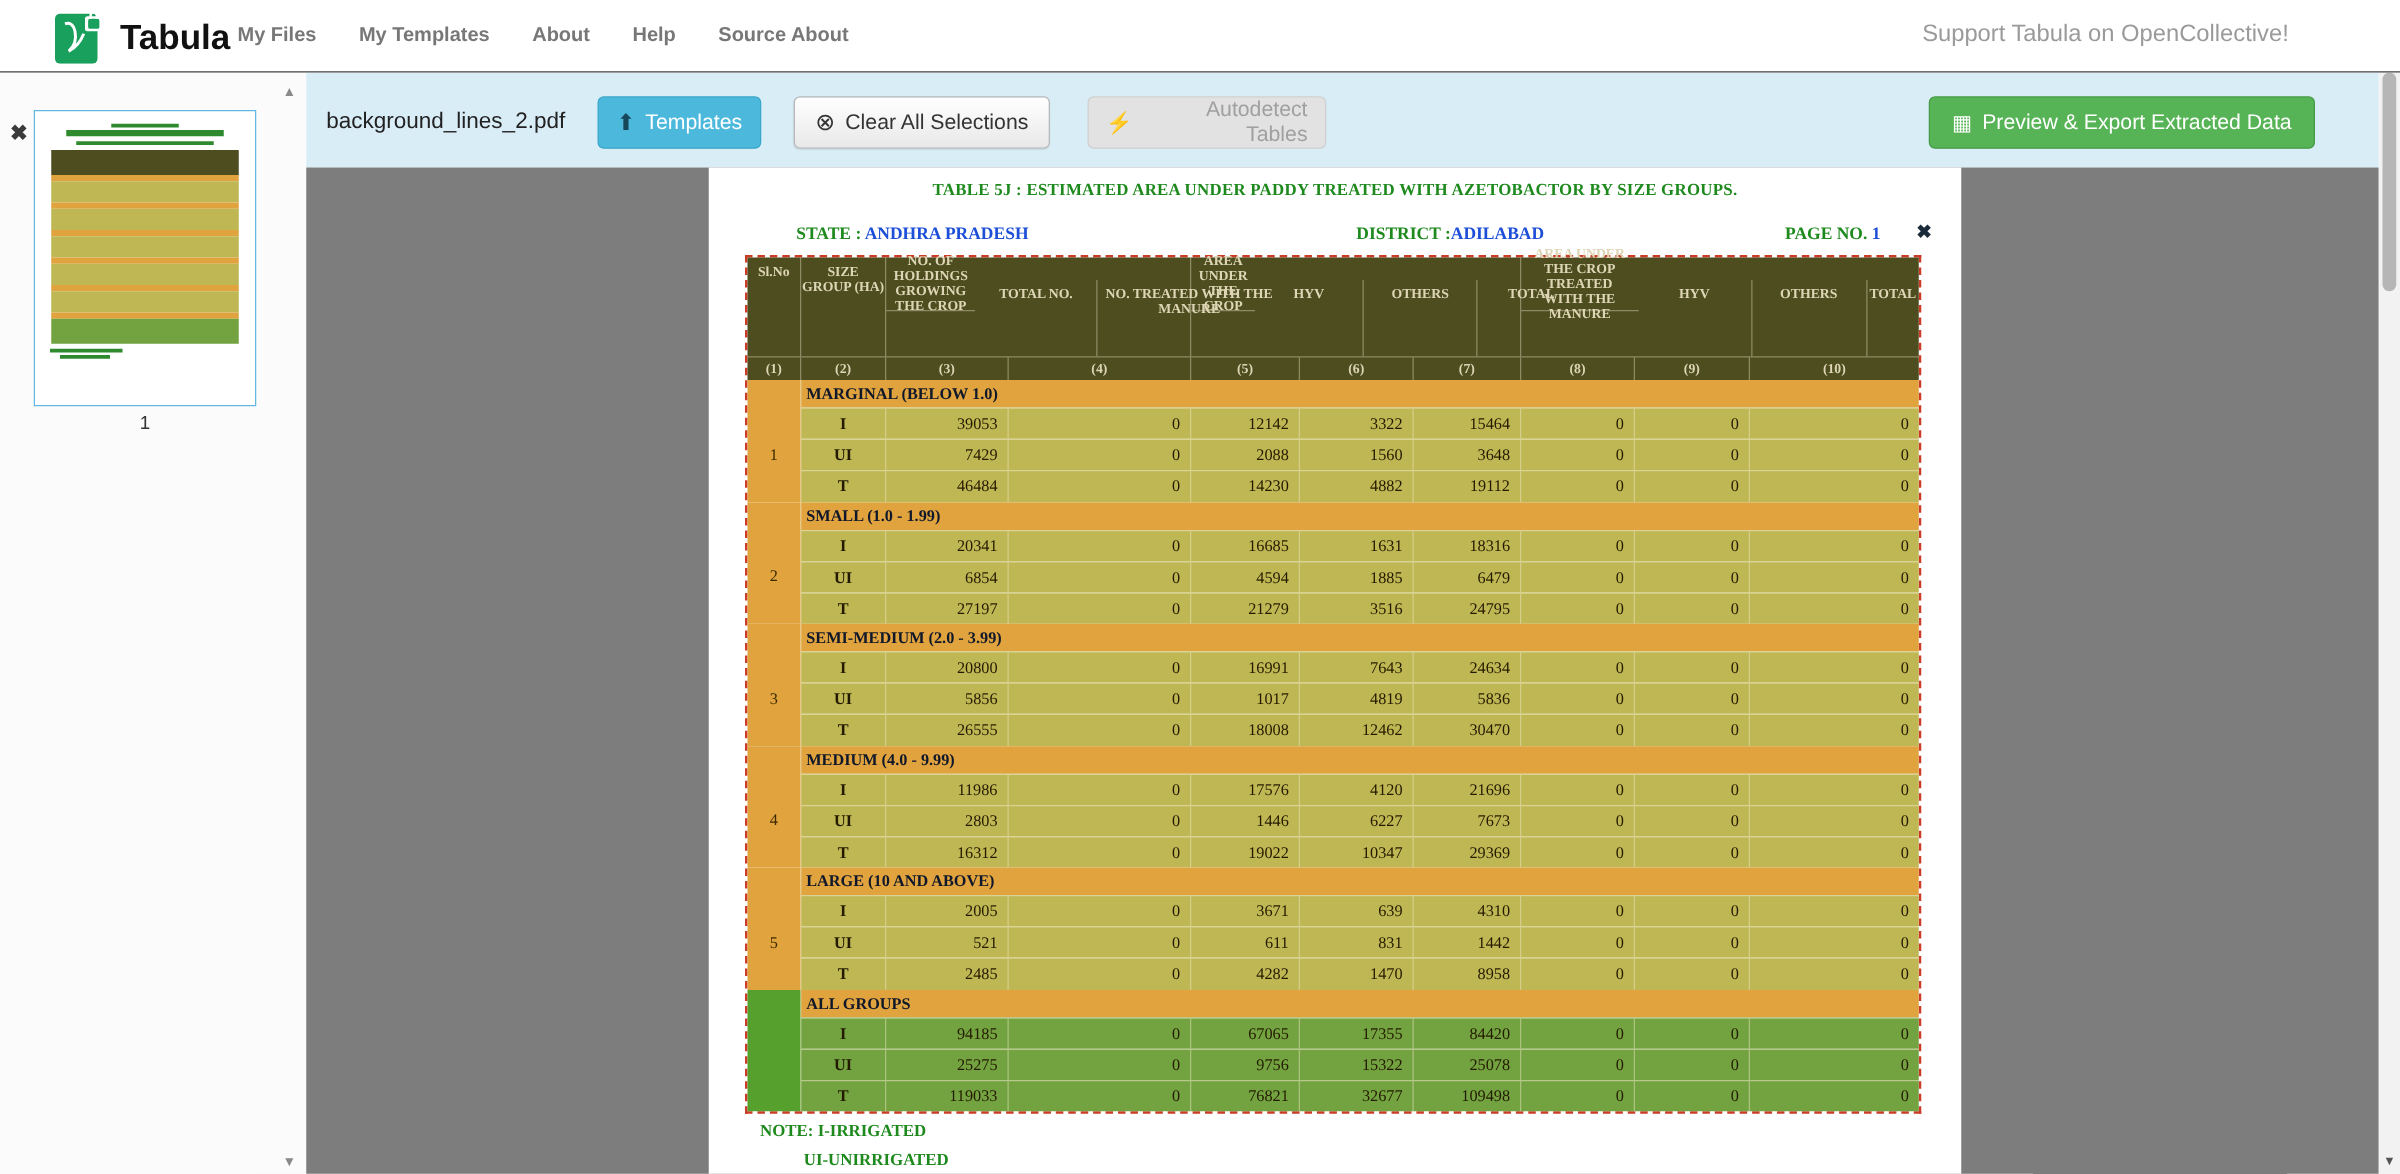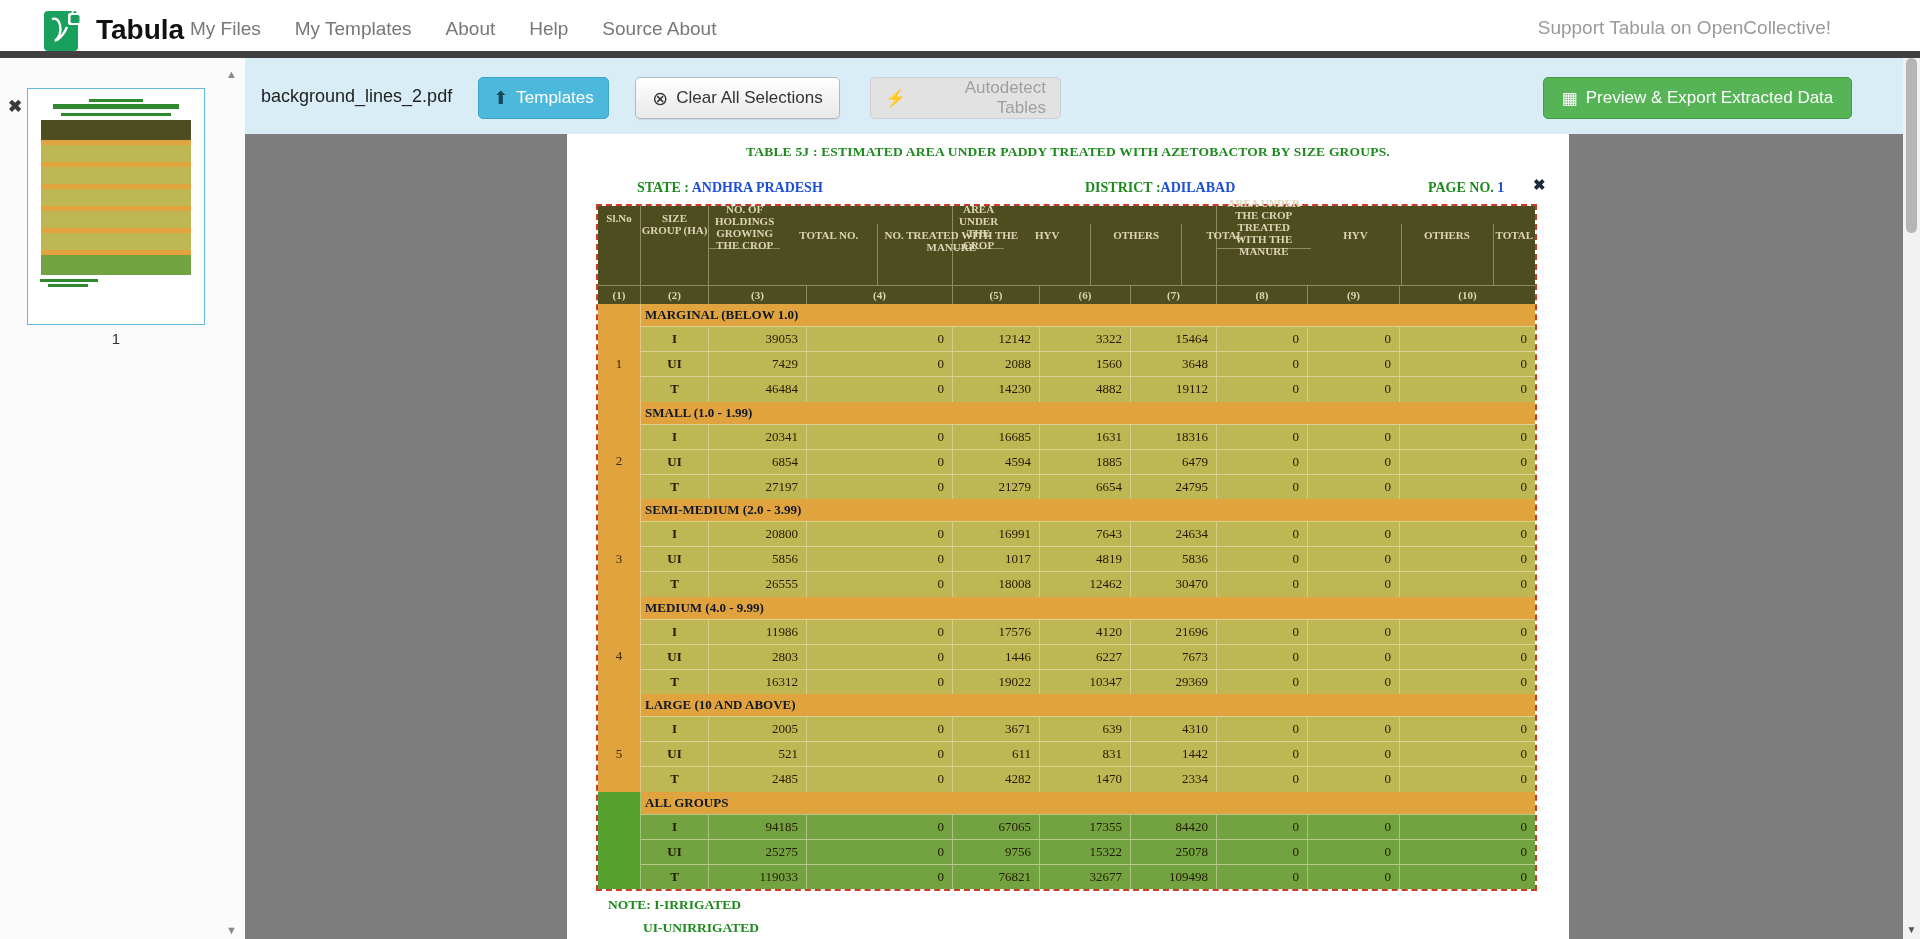--- a/index.html
+++ b/index.html
@@ -1,25 +1,25 @@
 <!DOCTYPE html>
 <html style="--navbar-bg: #ffffff; --toolbar-bg: #d9edf7; --accent-blue: #4cb9dc; --accent-green: #56b456; --canvas-gray: #7d7d7d; --table-header-olive: #4d4d20; --header-text-cream: #ddd5b4; --table-row-yellow: #bfb754; --table-band-amber: #e0a33e; --table-green-row: #73a340; --table-green-col: #56a12e; --selection-red: #cc3b28; --pdf-green-text: #1e8a1e; --logo-green: #18a05c;"><head>
 <meta charset="utf-8">
 <style>
   * { margin:0; padding:0; box-sizing:border-box; }
   html,body { width:1920px; height:939px; overflow:hidden; background:#fff;
               font-family:"Liberation Sans", sans-serif; }
 
   
   .navbar { position:absolute; left:0; top:0; width:1920px; height:58px;
-            background:var(--navbar-bg); border-bottom:7px solid #404040; z-index:30; }
+            background:var(--navbar-bg); border-bottom:1px solid #404040; z-index:30; }
   .logo { position:absolute; left:44px; top:7px; width:42px; height:44px; }
   .brand { position:absolute; left:96px; top:14px; font-size:28px; font-weight:bold; color:#111; }
   .navlinks { position:absolute; left:190px; top:0; height:58px; display:flex; gap:34px; align-items:center; }
-  .navlinks a { color:#777; font-size:19px; text-decoration:none; cursor:pointer; }
+  .navlinks a { color:#777; font-size:16px; text-decoration:none; cursor:pointer;font-weight:bold; }
   .support { position:absolute; right:89px; top:17px; color:#9a9a9a; font-size:19px; cursor:pointer; }
 
   
   .sidebar { position:absolute; left:0; top:58px; width:245px; height:881px; background:#fbfbfb; }
   .remove-x { position:absolute; left:8px; top:38px; font-size:17px; font-weight:bold; color:#3a3a3a; cursor:pointer; }
   .thumb { position:absolute; left:27px; top:30px; width:178px; height:237px;
            background:#fff; border:1px solid #62b8e0; cursor:pointer; }
   .thumb-inner { position:absolute; left:10px; top:8px; right:10px; bottom:8px; }
   .t-line { background:#2f8a2f; margin:2px auto; }
   .t-table { margin:4px auto 0; width:150px; }
@@ -313,21 +313,21 @@
                   <div class="cell num c7">6479</div>
                   <div class="cell num c8">0</div>
                   <div class="cell num c9">0</div>
                   <div class="cell num c10">0</div>
                 </div>
                 <div class="drow">
                   <div class="cell csize">T</div>
                   <div class="cell num c3">27197</div>
                   <div class="cell num c4">0</div>
                   <div class="cell num c5">21279</div>
-                  <div class="cell num c6">6654</div>
+                  <div class="cell num c6">3516</div>
                   <div class="cell num c7">24795</div>
                   <div class="cell num c8">0</div>
                   <div class="cell num c9">0</div>
                   <div class="cell num c10">0</div>
                 </div>
               </div>
             </div>
             <div class="grp">
               <div class="sl">3</div>
               <div class="grp-main">
@@ -431,21 +431,21 @@
                   <div class="cell num c8">0</div>
                   <div class="cell num c9">0</div>
                   <div class="cell num c10">0</div>
                 </div>
                 <div class="drow">
                   <div class="cell csize">T</div>
                   <div class="cell num c3">2485</div>
                   <div class="cell num c4">0</div>
                   <div class="cell num c5">4282</div>
                   <div class="cell num c6">1470</div>
-                  <div class="cell num c7">2334</div>
+                  <div class="cell num c7">8958</div>
                   <div class="cell num c8">0</div>
                   <div class="cell num c9">0</div>
                   <div class="cell num c10">0</div>
                 </div>
               </div>
             </div>
             <div class="grp">
               <div class="sl sl-green"></div>
               <div class="grp-main">
                 <div class="band">ALL GROUPS</div>

